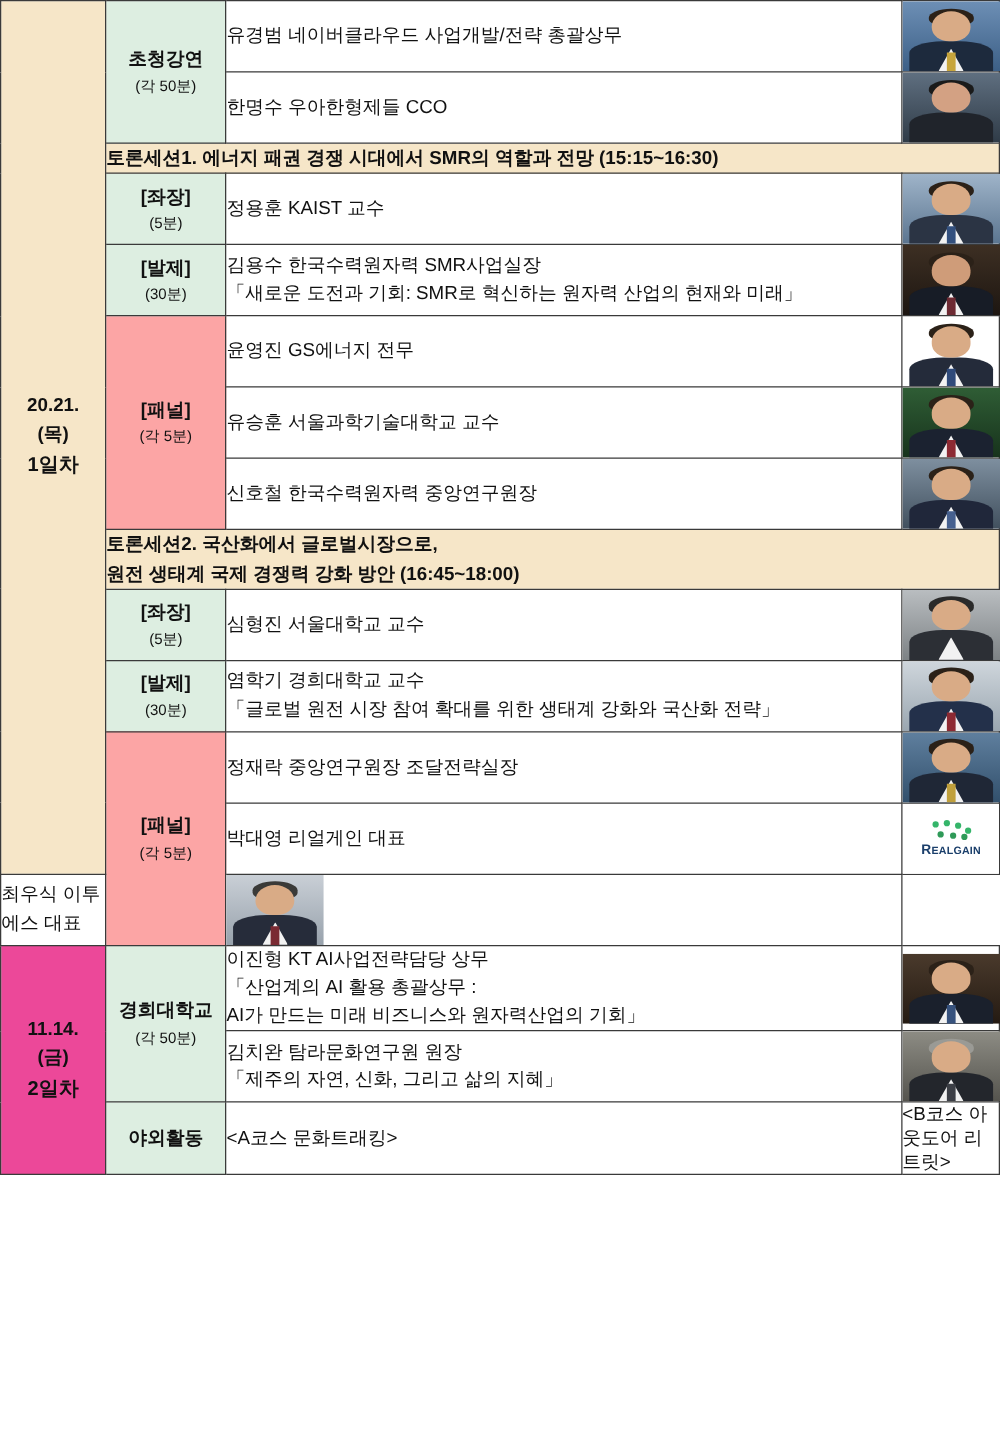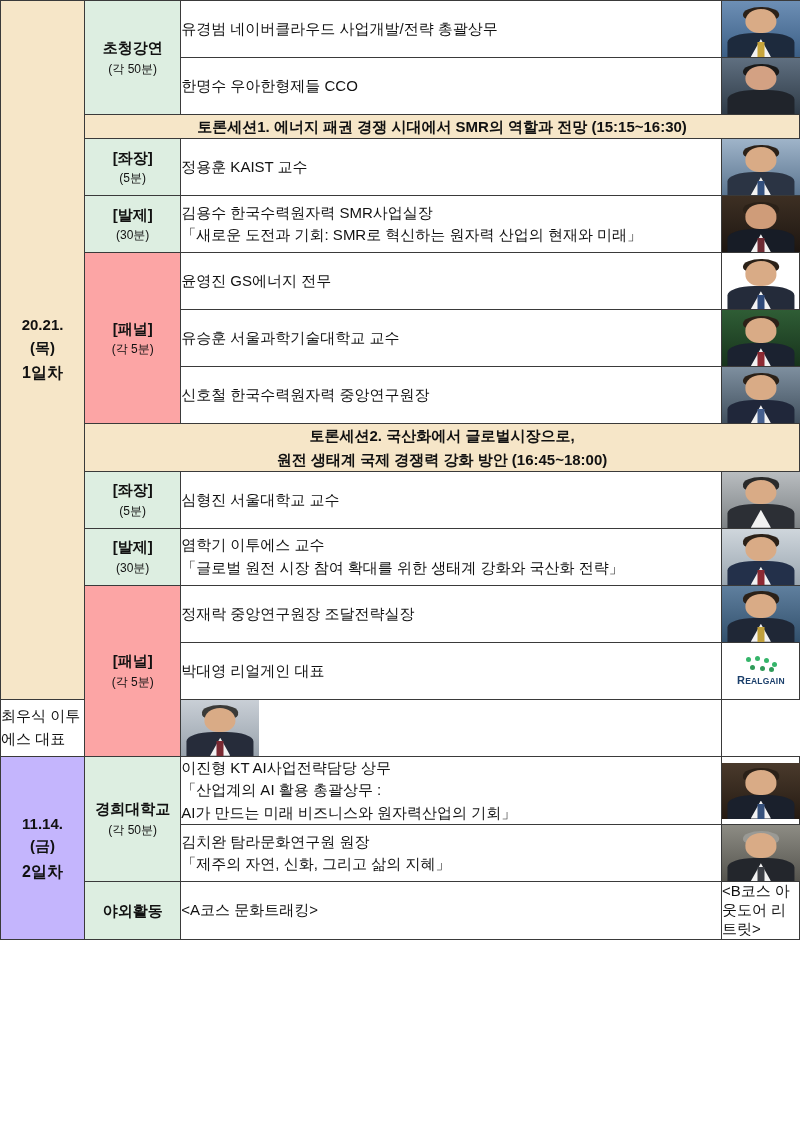--- a/index.html
+++ b/index.html
@@ -43,21 +43,21 @@
     font-size: 15px;
     padding: 4px 2px;
   }
   .day-cell .sub {
     font-weight: bold;
     font-size: 16px;
     display: block;
     margin-top: 2px;
   }
   .day-1 { background: #f6e6c8; }
-  .day-2 { background: #c4b5fd; }
+  .day-2 { background: #ec4899; }
 
   .role-cell {
     text-align: center;
     line-height: 1.45;
     padding: 4px 2px;
     background: #ddeee1;
   }
   .role-cell .r-main {
     font-weight: bold;
     font-size: 15px;
@@ -73,21 +73,21 @@
   .body-cell {
     padding: 8px 10px;
     line-height: 1.5;
   }
   .body-cell .line1 { display: block; }
   .body-cell .line2 { display: block; }
   .body-cell .line3 { display: block; }
 
   .session-head {
     background: #f6e6c8;
-    text-align: center;
+    text-align: left;
     font-weight: bold;
     font-size: 15.5px;
     padding: 7px 6px;
     line-height: 1.55;
   }
 
   .photo-cell {
     padding: 0;
     text-align: center;
     background: #ffffff;
@@ -368,21 +368,21 @@
       </span>
     </td>
   </tr>
 
   <tr>
     <td class="role-cell">
       <span class="r-main">[발제]</span>
       <span class="r-sub">(30분)</span>
     </td>
     <td class="body-cell">
-      <span class="line1">염학기  이투에스  교수</span>
+      <span class="line1">염학기  경희대학교  교수</span>
       <span class="line2">「글로벌 원전 시장 참여 확대를 위한 생태계 강화와 국산화 전략」</span>
     </td>
     <td class="photo-cell">
       <span class="ph">
         <span class="bg" style="background:linear-gradient(#cfd6dc,#9aa6b0)"></span>
         <span class="body" style="background:#23304a"></span>
         <span class="hair"></span>
         <span class="head"></span>
         <span class="shirt"></span>
         <span class="tie" style="background:#8d2a33"></span>

